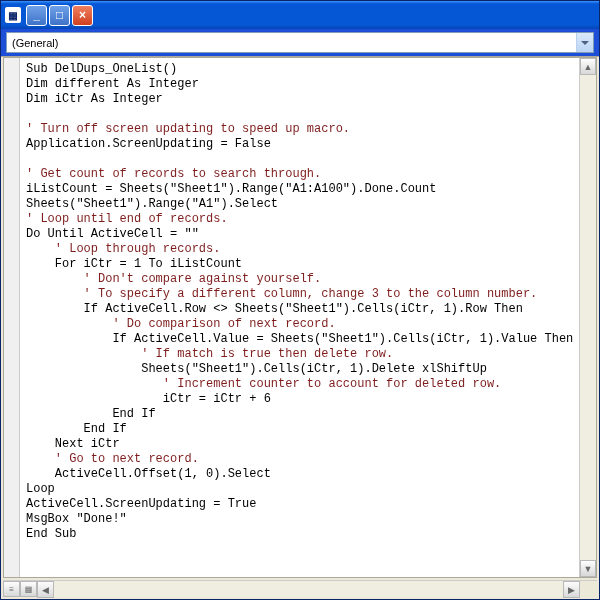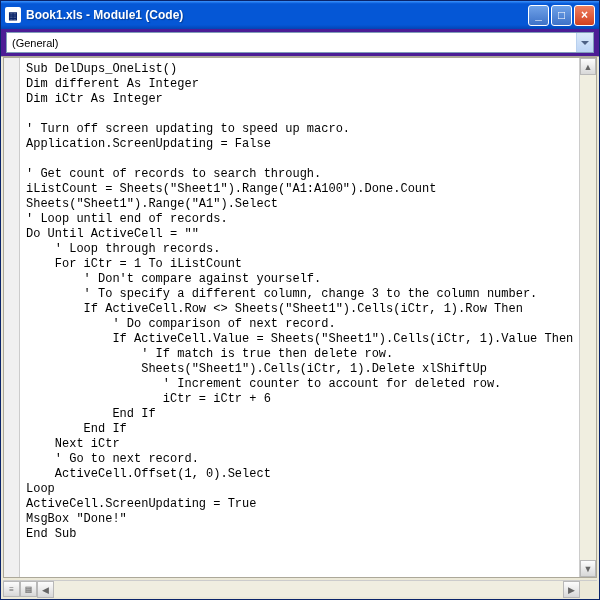--- a/index.html
+++ b/index.html
@@ -5,46 +5,45 @@
 * { margin: 0; padding: 0; box-sizing: border-box; }
 body { background: #fff; font-family: Tahoma, sans-serif; width: 600px; height: 600px; overflow: hidden; }
 .window { width: 600px; height: 600px; border: 1px solid #0a246a; background: #ece9d8; display: flex; flex-direction: column; }
 .titlebar { height: 28px; background: linear-gradient(to bottom, #3a93ff 0%, #0557d6 10%, #0557d6 85%, #0344b5 100%); display: flex; align-items: center; padding: 0 4px; color: #fff; }
 .titlebar .icon { width: 16px; height: 16px; background: #fff; margin-right: 5px; display: inline-flex; align-items: center; justify-content: center; color: #0a246a; font-size: 10px; font-weight: bold; border-radius: 2px; }
 .titlebar .title { flex: 1; font-size: 12px; font-weight: bold; text-shadow: 1px 1px 1px rgba(0,0,0,.3); }
 .titlebar .btns { display: flex; gap: 2px; }
 .tbtn { width: 21px; height: 21px; border: 1px solid #fff; border-radius: 3px; display: flex; align-items: center; justify-content: center; font-size: 12px; font-weight: bold; color: #fff; }
 .tmin, .tmax { background: linear-gradient(to bottom, #6fa2e8, #3e72c8); }
 .tclose { background: linear-gradient(to bottom, #f08060, #d04020); }
-.dropdowns { display: flex; gap: 6px; padding: 3px 5px; background: #4c1d95; border-bottom: 1px solid #aca899; }
+.dropdowns { display: flex; gap: 6px; padding: 3px 5px; background: #1d4ed8; border-bottom: 1px solid #aca899; }
 .dd { position: relative; background: #fff; border: 1px solid #7f9db9; height: 21px; display: flex; align-items: center; padding: 0 18px 0 5px; font-size: 11px; }
 .dd1 { flex: 1; }
 .dd2 { flex: 1; font-weight: bold; }
 .dd .arrow { position: absolute; right: 0; top: 0; width: 17px; height: 100%; background: linear-gradient(to bottom, #dbeaf9, #bcd4f6); border-left: 1px solid #b8d0ee; display: flex; align-items: center; justify-content: center; }
 .dd .arrow::after { content: ""; border-left: 4px solid transparent; border-right: 4px solid transparent; border-top: 4px solid #4d6185; }
 .codepane { flex: 1; background: #fff; border: 1px solid #aca899; margin: 0 2px 2px 2px; position: relative; display: flex; }
 .code { flex: 1; padding: 4px 2px 4px 22px; font-family: "Courier New", monospace; font-size: 12px; line-height: 15px; color: #000; overflow: hidden; white-space: pre; }
 .margin { position: absolute; left: 0; top: 0; width: 16px; height: 100%; background: #f0f0f0; border-right: 1px solid #ccc; }
-.cm { color: #000000; }
+.cm { color: #7f1d1d; }
 .vscroll { width: 17px; background: #ece9d8; border-left: 1px solid #ccc; display: flex; flex-direction: column; }
 .sbtn { height: 17px; background: linear-gradient(to bottom, #fdfdfd, #d8d8d8); border: 1px solid #b8b8b8; display: flex; align-items: center; justify-content: center; font-size: 9px; color: #666; }
 .strack { flex: 1; background: #f0eee0; }
 .hscroll { height: 17px; background: #ece9d8; border-top: 1px solid #ccc; display: flex; margin: 0 2px 2px 2px; }
 .hcorner { width: 34px; display: flex; }
 .hcbtn { width: 17px; background: linear-gradient(to bottom, #fdfdfd,#d8d8d8); border: 1px solid #b8b8b8; font-size: 8px; display: flex; align-items: center; justify-content: center; color: #666; }
 .htrack { flex: 1; background: #f0eee0; }
 .botcorner { width: 17px; height: 17px; background: #ece9d8; }
 </style>
 </head>
 <body>
 
 <div class="window">
   <div class="titlebar">
     <span class="icon">▦</span>
-    <span class="title">Book1.xls - Module1 (Code)</span>
     <div class="btns">
       <div class="tbtn tmin">_</div>
       <div class="tbtn tmax">□</div>
       <div class="tbtn tclose">×</div>
     </div>
   </div>
 
   <div class="dropdowns">
     <div class="dd dd1">
       <span>(General)</span>

